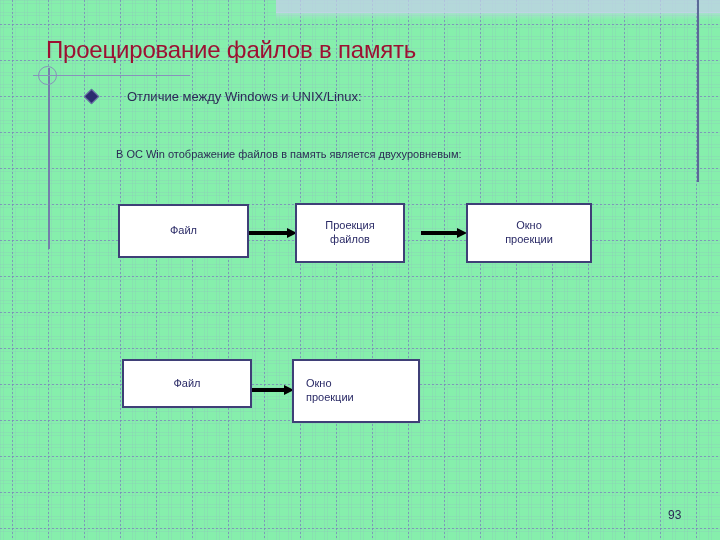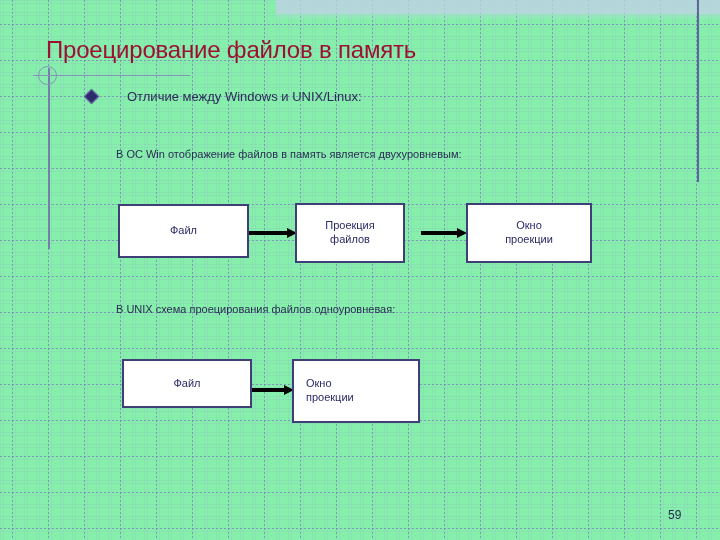--- a/index.html
+++ b/index.html
@@ -301,33 +301,32 @@
     <span class="head"></span>
   </div>
 
   <div class="dbox" id="box-window-1">
     <span>
       <span>Окно</span><br>
       <span>проекции</span>
     </span>
   </div>
 
-  <div class="sub-head" id="sub-head-2">В UNIX схема проецирования файлов одноуровневая:</div>
 
   <div class="dbox" id="box-file-2">
     <span>Файл</span>
   </div>
 
   <div class="arrow" id="arrow-3">
     <span class="shaft"></span>
     <span class="head"></span>
   </div>
 
   <div class="dbox left-align" id="box-window-2">
     <span>
       <span>Окно</span><br>
       <span>проекции</span>
     </span>
   </div>
 
-  <div class="page-number">59</div>
+  <div class="page-number">93</div>
 
 </div>
 
 </body></html>

